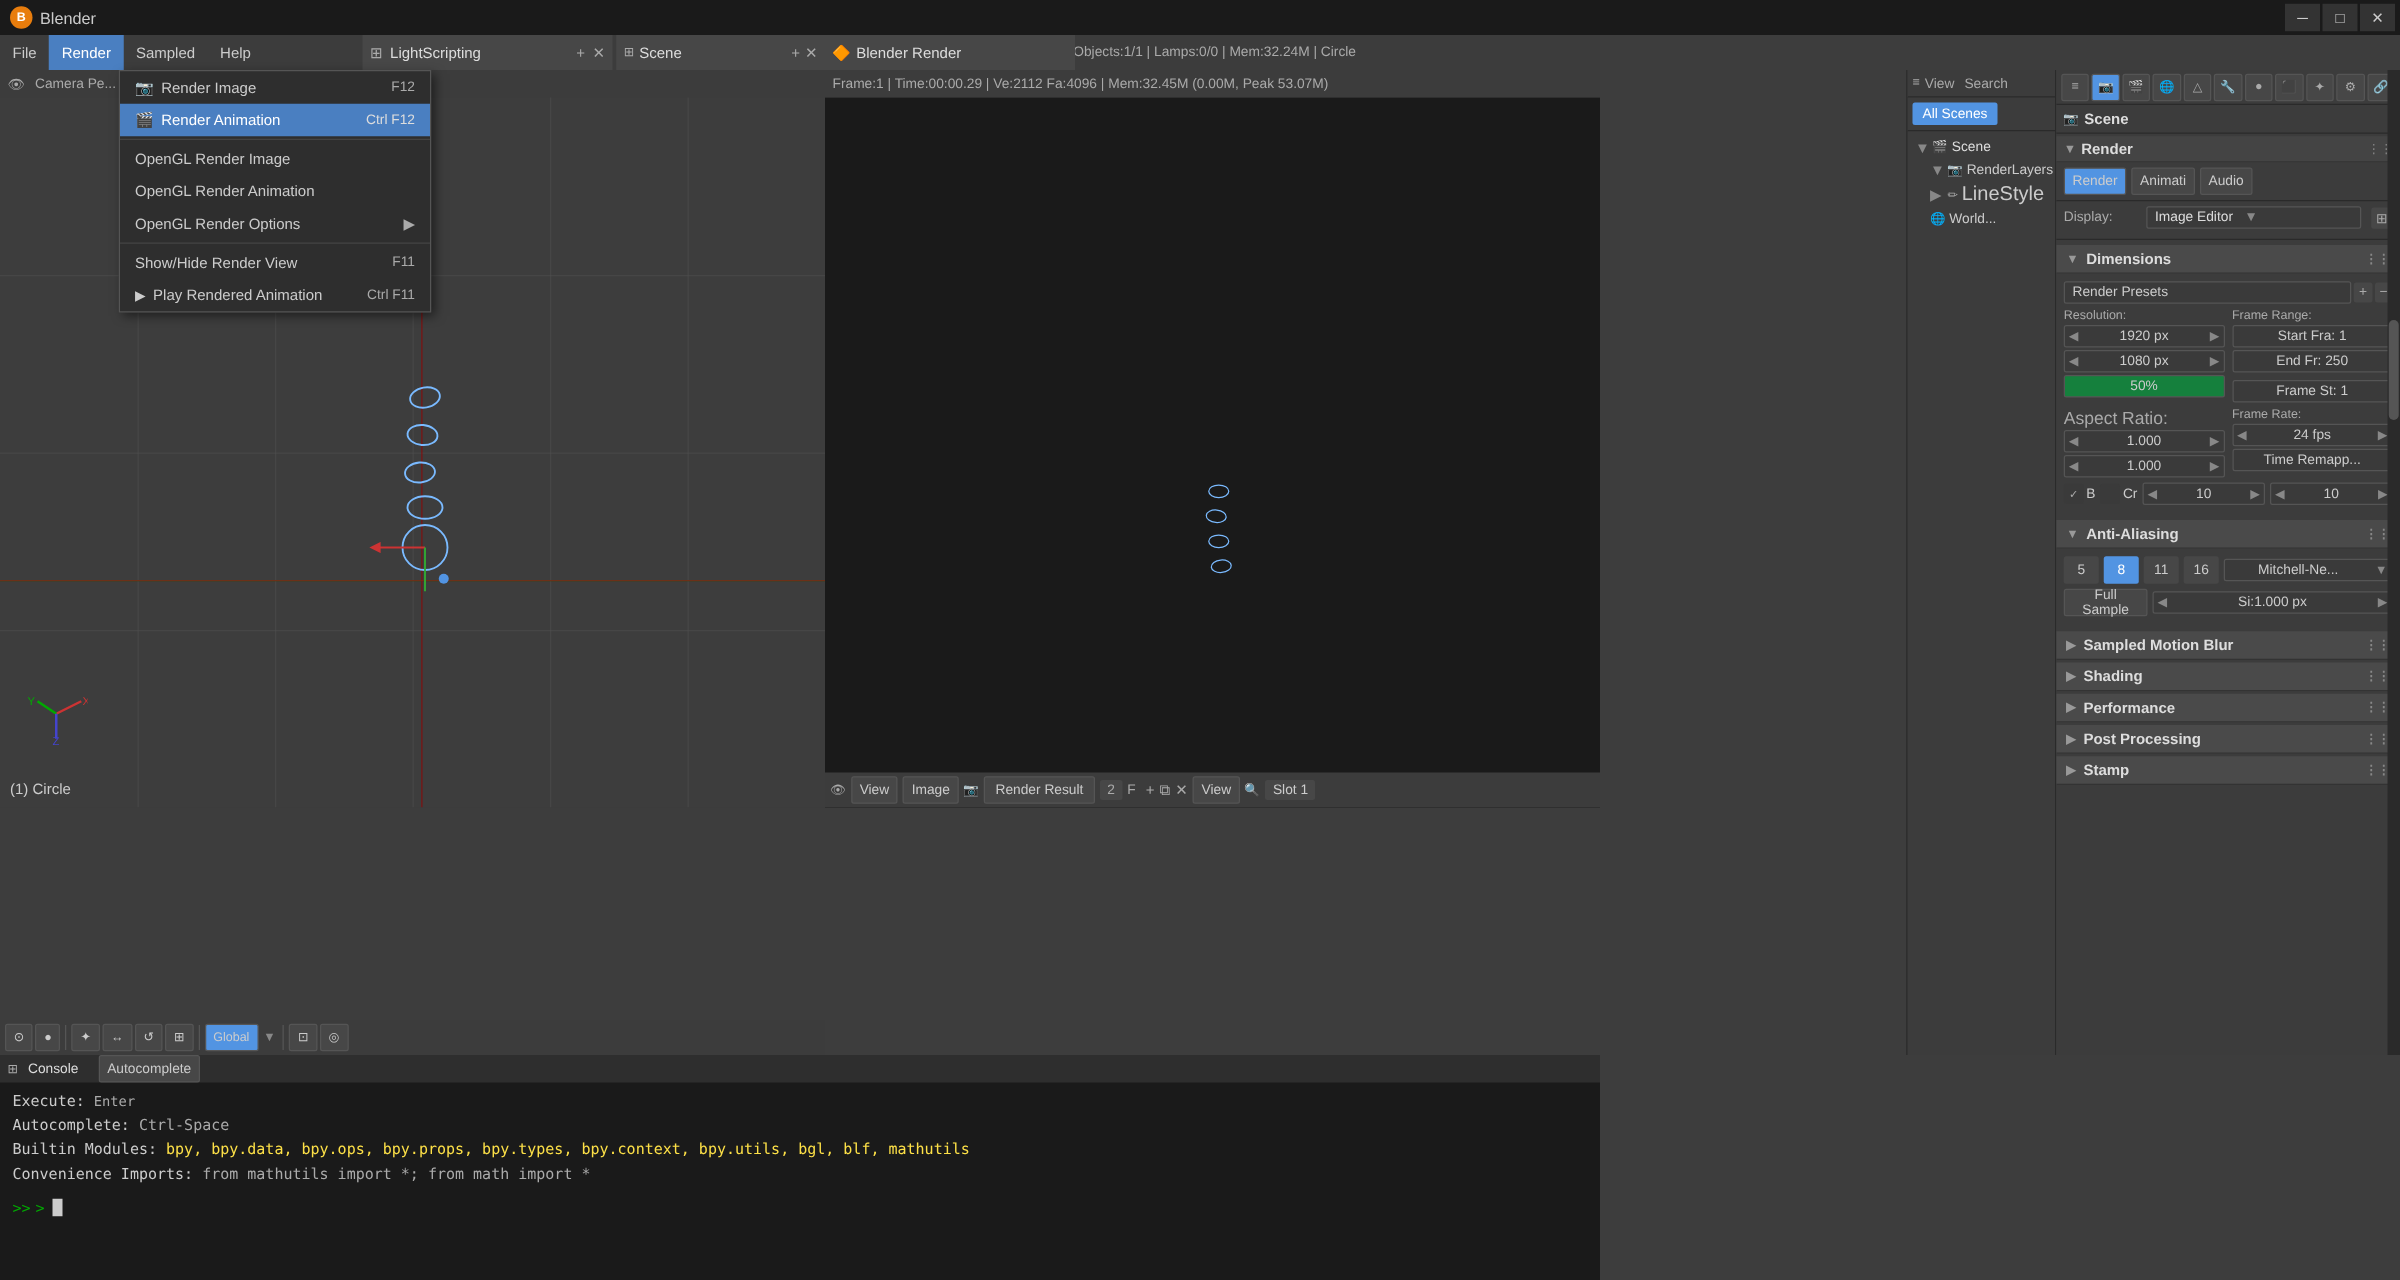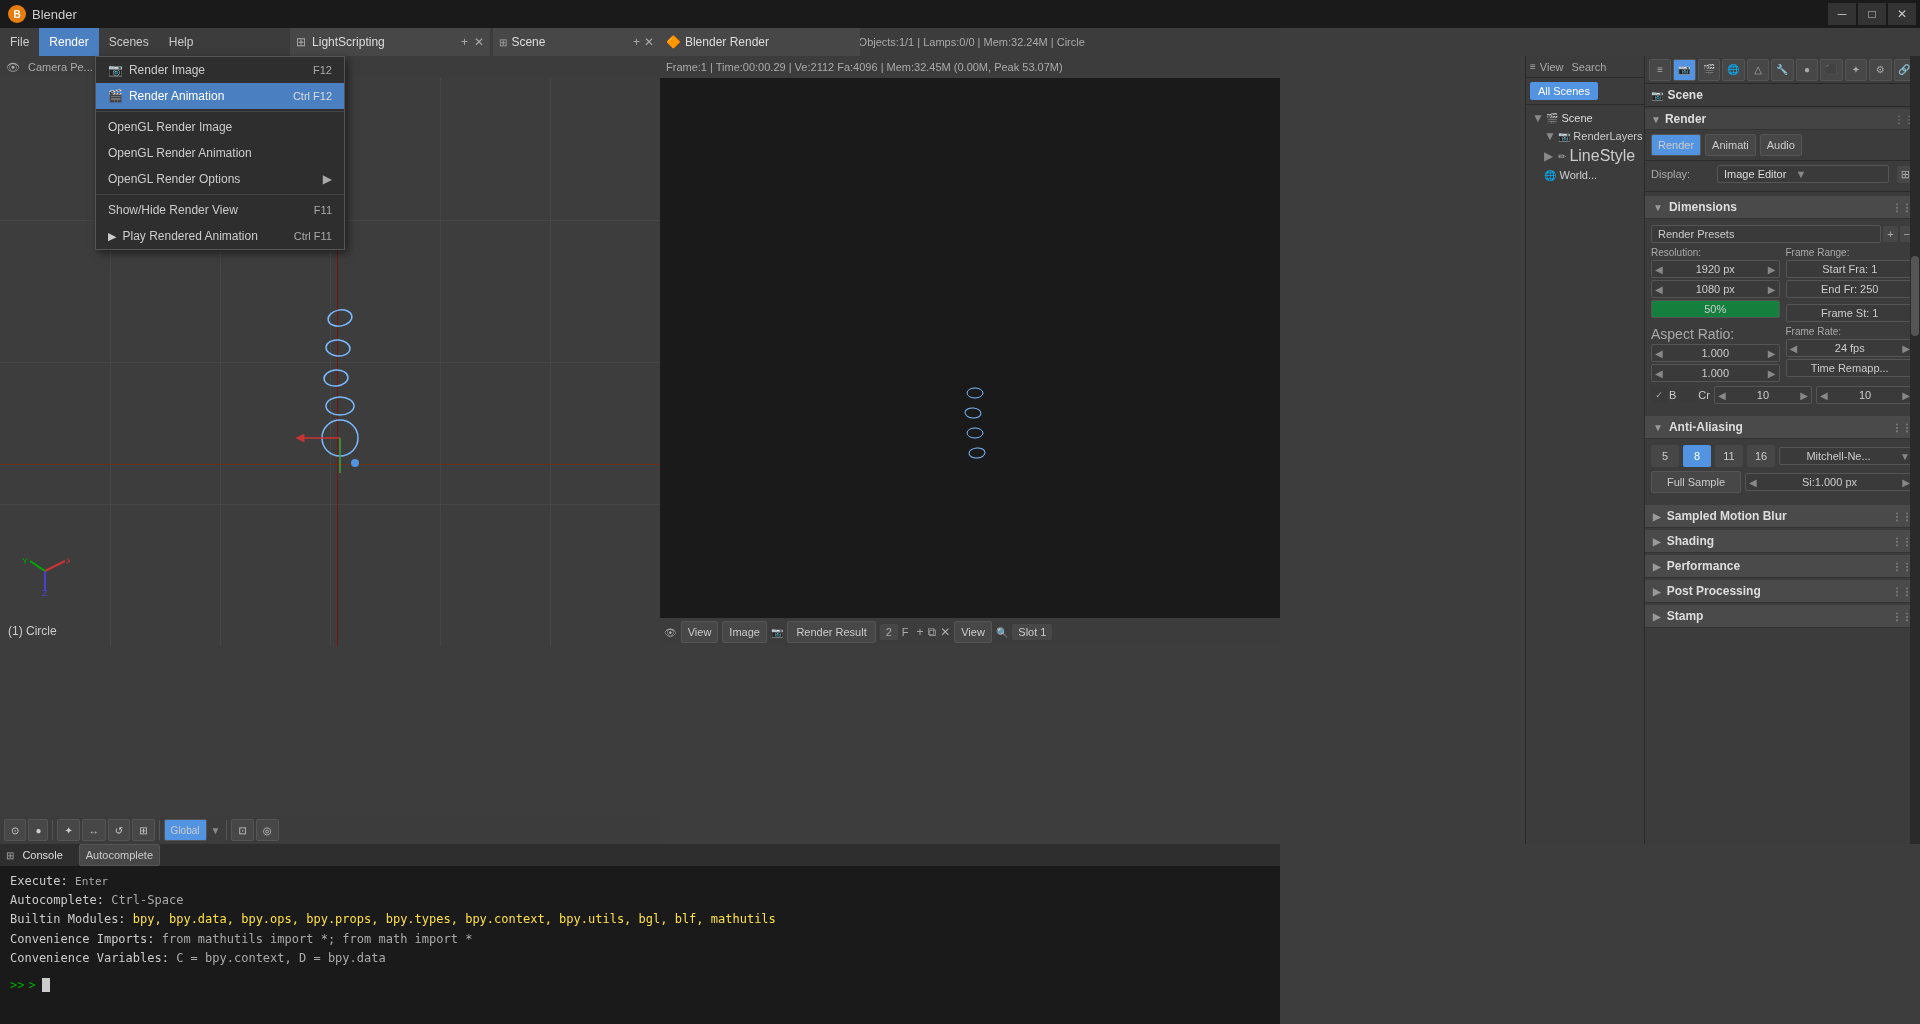--- a/index.html
+++ b/index.html
@@ -409,21 +409,21 @@
   <div id="title-bar-controls">
     <button class="titlebar-btn">─</button>
     <button class="titlebar-btn">□</button>
     <button class="titlebar-btn close">✕</button>
   </div>
 </div>
 
 <div id="menu-bar">
   <div class="menu-item">File</div>
   <div class="menu-item active">Render</div>
-  <div class="menu-item">Scenes</div>
+  <div class="menu-item">Sampled</div>
   <div class="menu-item">Help</div>
 </div>
 
 <div id="workspace-selector">
   <span style="color:#aaa">⊞</span>
   <span style="color:#ddd; font-size:12px">LightScripting</span>
   <span style="color:#aaa; margin-left:auto">+</span>
   <span style="color:#aaa">✕</span>
 </div>
 
@@ -716,21 +716,21 @@
       <div class="aa-btn">5</div>
       <div class="aa-btn active">8</div>
       <div class="aa-btn">11</div>
       <div class="aa-btn">16</div>
       <div class="field-with-arrows" style="flex:1">
         <span style="flex:1;text-align:center;font-size:11px;color:#ccc;padding:2px 4px">Mitchell-Ne...</span>
         <span style="color:#888;padding:0 3px;font-size:10px">▼</span>
       </div>
     </div>
     <div style="display:flex; align-items:center; gap:4px; margin-bottom:4px;">
-      <button class="toolbar-btn" style="width:90px">Full Sample</button>
+      <button class="toolbar-btn" style="width:67px">Full Sample</button>
       <div class="field-with-arrows" style="flex:1">
         <span style="color:#888;padding:0 3px;font-size:10px">◀</span>
         <span style="flex:1;text-align:center;font-size:11px;color:#ccc;padding:2px 0">Si:1.000 px</span>
         <span style="color:#888;padding:0 3px;font-size:10px">▶</span>
       </div>
     </div>
   </div>
 
   <div class="section-header">
     <span class="arrow">▶</span>
@@ -783,21 +783,20 @@
   <div id="console-header">
     <span style="color:#aaa; font-size:10px">⊞</span>
     <span style="font-size:11px; color:#ddd">Console</span>
     <button class="toolbar-btn" style="margin-left:8px">Autocomplete</button>
   </div>
   <div id="console-content">
     <div style="color:#ccc">Execute: <span style="color:#aaa; font-size:11px">Enter</span></div>
     <div>Autocomplete:     <span style="color:#aaa">Ctrl-Space</span></div>
     <div>Builtin Modules:  <span style="color:#fde047">bpy, bpy.data, bpy.ops, bpy.props, bpy.types, bpy.context, bpy.utils, bgl, blf, mathutils</span></div>
     <div>Convenience Imports: <span style="color:#aaa">from mathutils import *; from math import *</span></div>
-    <div>Convenience Variables: <span style="color:#aaa">C = bpy.context, D = bpy.data</span></div>
   </div>
   <div id="console-prompt">
     <span class="prompt-text">&gt;&gt;</span>
     <span style="color:#00aa00; font-family:monospace">&gt;</span>
     <span style="width:8px;height:14px;background:#ccc;display:inline-block;margin-left:2px;vertical-align:middle"></span>
   </div>
 </div>
 
 <div id="render-dropdown">
   <div class="dropdown-item">

